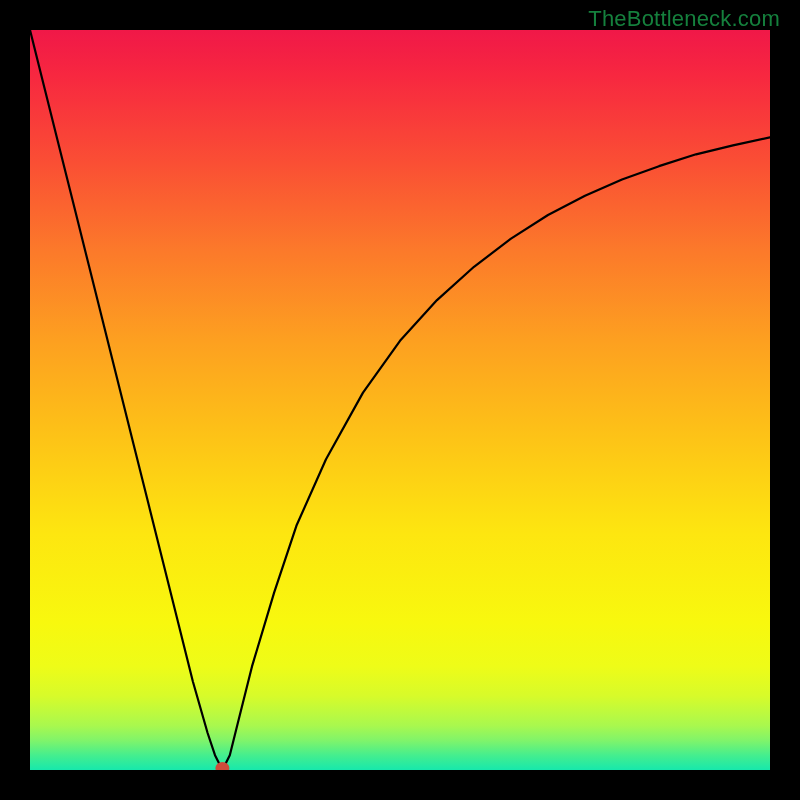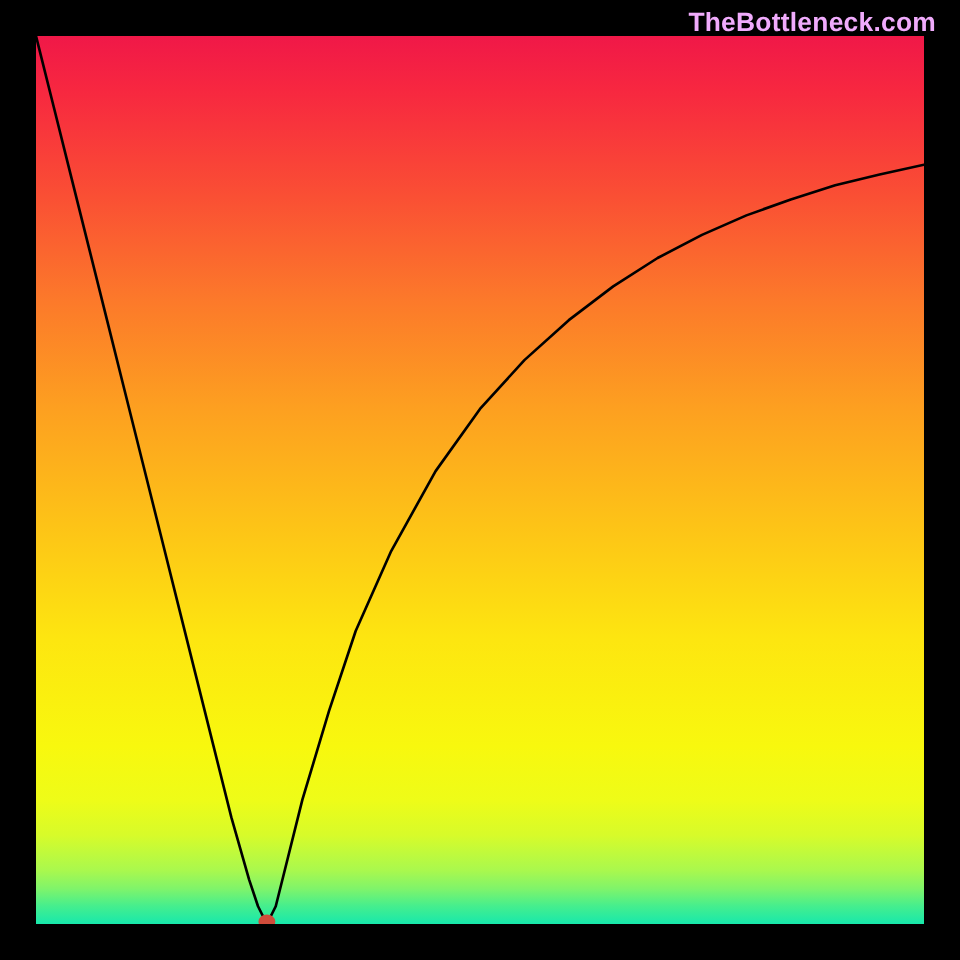--- a/index.html
+++ b/index.html
@@ -14,23 +14,23 @@
   .outer {
     position: relative;
     width: 800px;
     height: 800px;
     background: #000;
   }
   .watermark {
     position: absolute;
     top: 6px;
     right: 20px;
-    color: #f0abfc;
+    color: #15803d;
     font-size: 22px;
-    font-weight: 700;
+    font-weight: 400;
     letter-spacing: 0.2px;
     z-index: 10;
   }
   .plot-area {
     position: absolute;
     left: 30px;
     top: 30px;
     width: 740px;
     height: 740px;
     overflow: hidden;

